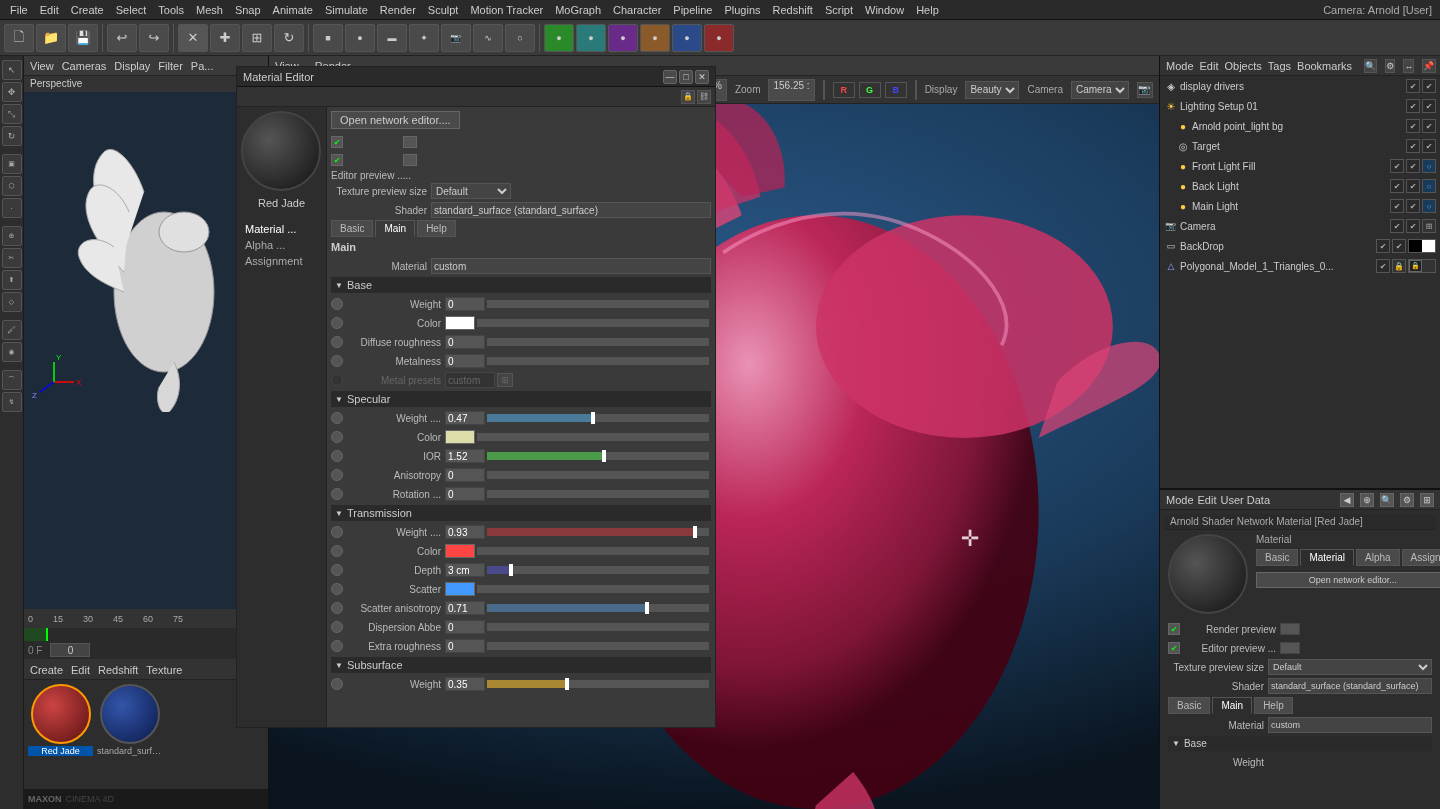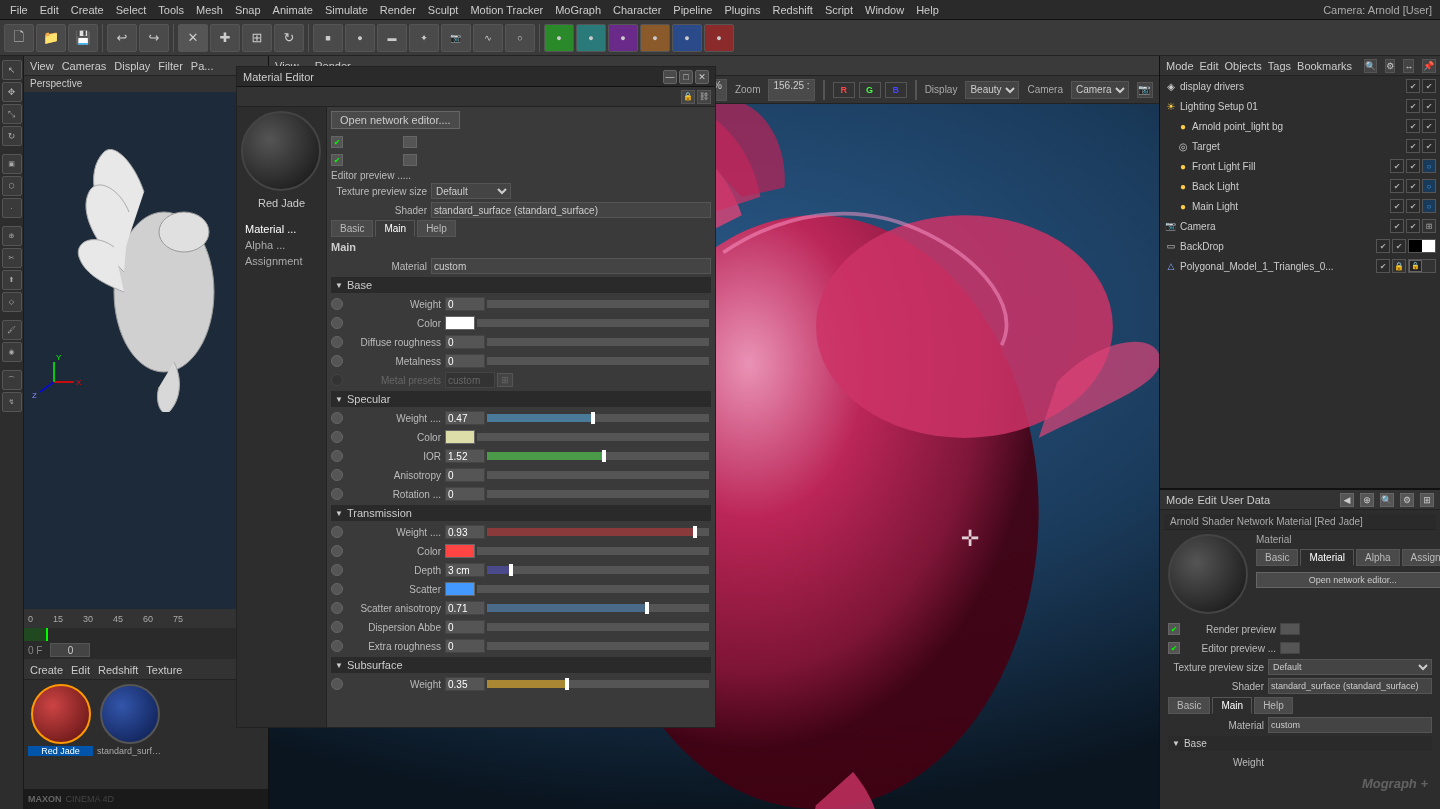--- a/index.html
+++ b/index.html
@@ -761,19 +761,18 @@
           </div>
 
           <div class="section-header" style="font-size:10px;">
             <span class="section-arrow">▼</span>
             <span>Base</span>
           </div>
           <div class="shader-prop-row">
             <span class="shader-label">Weight</span>
           </div>
 
-          <div style="text-align:right;padding:4px;font-size:13px;color:rgba(255,255,255,0.25);font-style:italic;font-weight:bold;">Mograph +</div>
         </div>
       </div>
     </div>
   </div>
 
 </div>
 
 </body></html>

